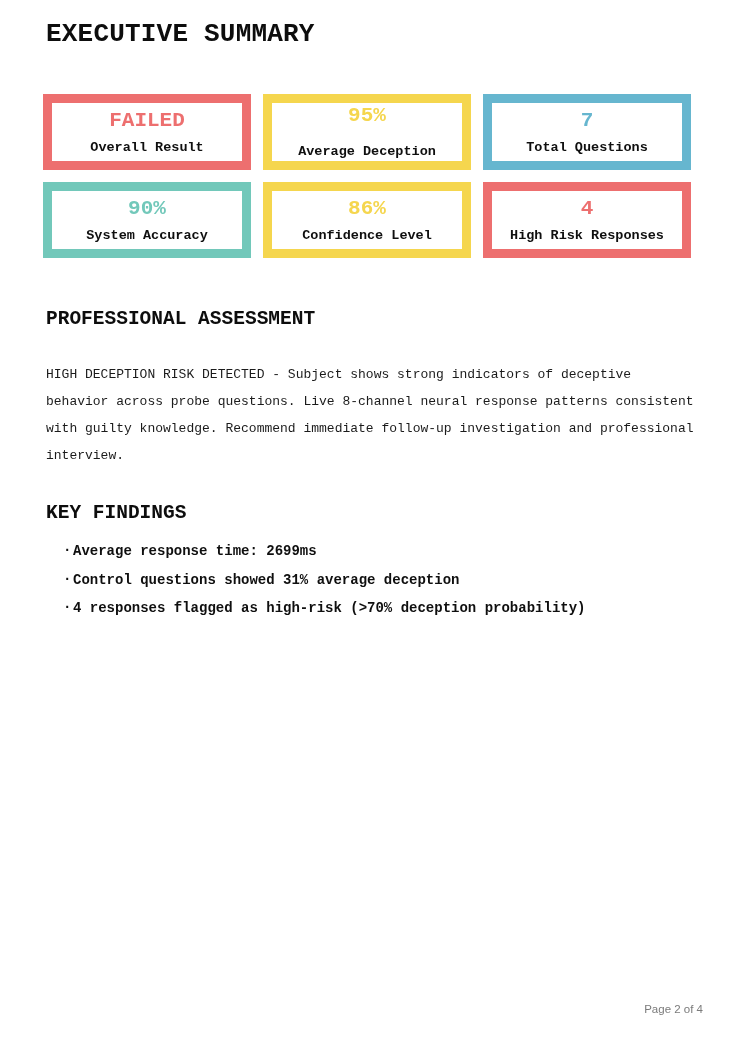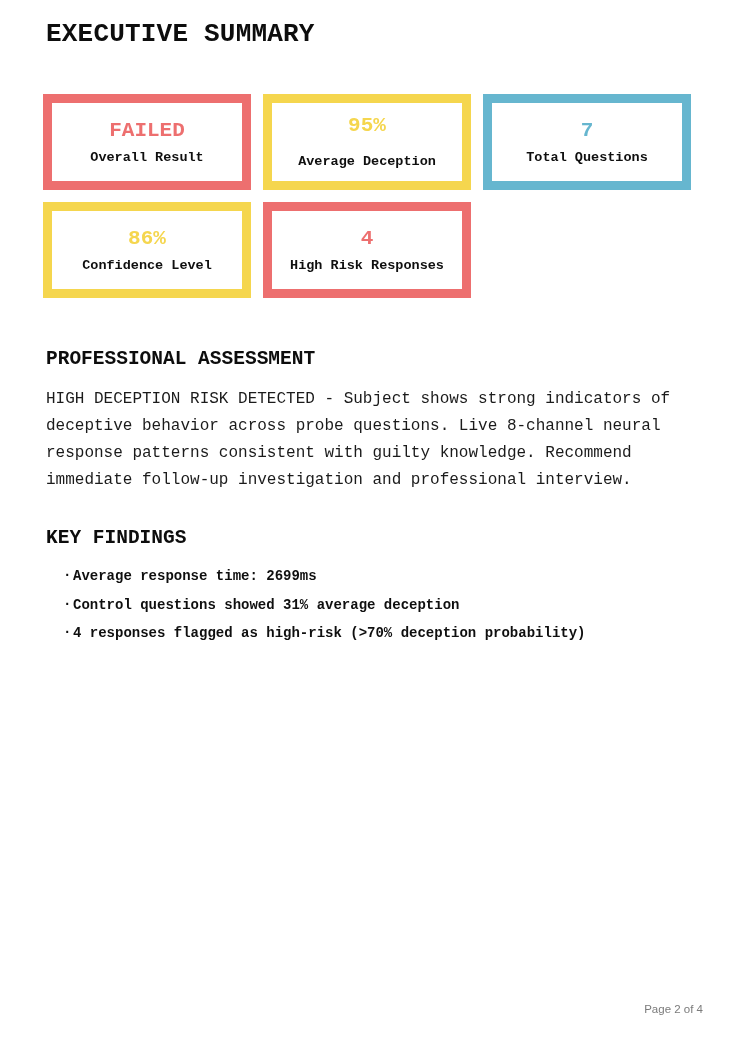--- a/index.html
+++ b/index.html
@@ -25,21 +25,21 @@
     color: #0d0d0d;
   }
   .cards-grid {
     width: 648px;
     margin-left: -3px;
     display: grid;
     grid-template-columns: repeat(3, 1fr);
     gap: 12px 12px;
   }
   .stat-card {
-    height: 96px;
+    height: 76px;
     background: #ffffff;
     border: 9px solid #cccccc; 
     display: flex;
     flex-direction: column;
     align-items: center;
     justify-content: center;
     gap: 10px;
     text-align: center;
   }
   .stat-value {
@@ -54,23 +54,23 @@
     line-height: 1;
   }
   .section-heading {
     font-size: 19.5px;
     font-weight: bold;
     color: #0d0d0d;
     margin: 0;
   }
   .assessment-section { margin-top: 50px; }
   .assessment-body {
-    margin: 16px 0 0 0;
+    margin: 31px 0 0 0;
     width: 650px;
-    font-size: 16px;
+    font-size: 13px;
     line-height: 27px;
     color: #1b1b1b;
   }
   .findings-section { margin-top: 33px; }
   .findings-list {
     margin: 20px 0 0 0;
     padding: 0;
     list-style: none;
   }
   .finding-item {
@@ -114,20 +114,24 @@
     <div class="stat-card" style="border-color: rgb(245, 214, 78); gap: 19px;">
       <div class="stat-value" style="color: rgb(245, 214, 78);">95%</div>
       <div class="stat-label">Average Deception</div>
     </div>
 
     <div class="stat-card" style="border-color: rgb(102, 182, 207);">
       <div class="stat-value" style="color: rgb(102, 182, 207);">7</div>
       <div class="stat-label">Total Questions</div>
     </div>
 
+    <div class="stat-card" style="border-color: rgb(114, 200, 186);">
+      <div class="stat-value" style="color: rgb(114, 200, 186);">90%</div>
+      <div class="stat-label">System Accuracy</div>
+    </div>
 
     <div class="stat-card" style="border-color: rgb(245, 214, 78);">
       <div class="stat-value" style="color: rgb(245, 214, 78);">86%</div>
       <div class="stat-label">Confidence Level</div>
     </div>
 
     <div class="stat-card" style="border-color: rgb(237, 111, 111);">
       <div class="stat-value" style="color: rgb(237, 111, 111);">4</div>
       <div class="stat-label">High Risk Responses</div>
     </div>

